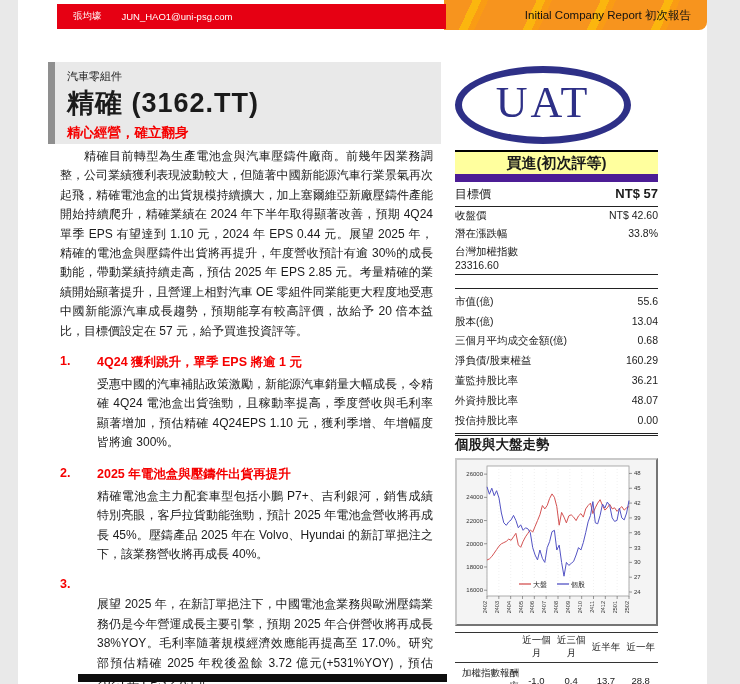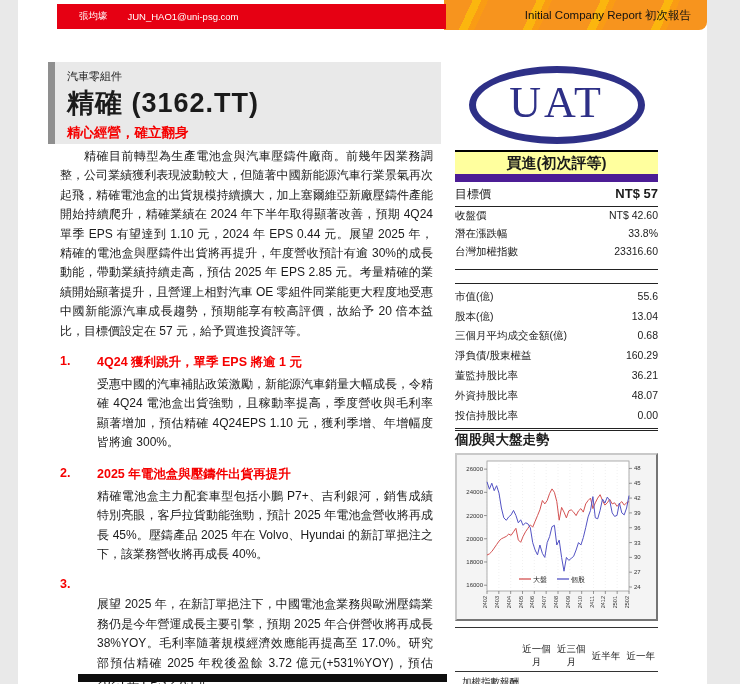--- a/index.html
+++ b/index.html
@@ -22,21 +22,21 @@
       #f7941e;
     border-radius:0 0 8px 0;
     display:flex;align-items:center;justify-content:flex-end;
     padding-right:16px;box-sizing:border-box;
     font-size:11.5px;color:#111;
   }
   .hdr-red{
     position:absolute;left:57px;top:4px;width:389px;height:25px;
     background:#e60013;color:#ffffff;
     display:flex;align-items:center;gap:20px;
-    padding-left:22px;box-sizing:border-box;
+    padding-left:16px;box-sizing:border-box;
     font-size:9.5px;
   }
 
   
   .title-block{
     position:absolute;left:48px;top:62px;width:393px;height:82px;
     background:#e9e9e9;border-left:7px solid #8f8f8f;
     box-sizing:border-box;padding:7px 0 0 12px;
   }
   .industry{font-size:11px;color:#222;}
@@ -54,53 +54,53 @@
   .sec-num{width:37px;flex:0 0 37px;}
   .sec-body{
     margin:4px 0 0 37px;font-size:12px;line-height:19.4px;text-align:justify;
   }
   .bottom-bar{
     position:absolute;left:78px;top:674px;width:369px;height:8px;background:#0e0e0e;
   }
 
   
   .right-col{position:absolute;left:455px;top:62px;width:203px;}
-  .logo-wrap{height:86px;display:flex;justify-content:center;align-items:center;}
+  .logo-wrap{height:86px;display:flex;align-items:center;}
   .logo-ellipse{
     width:162px;height:64px;border:7px solid #2e3087;border-radius:50%;
     display:flex;align-items:center;justify-content:center;
   }
   .logo-text{
     font-family:"Liberation Serif","DejaVu Serif",serif;
     font-size:44px;color:#2e3087;letter-spacing:3px;line-height:1;
     padding-bottom:4px;
   }
   .rating-box{
     margin-top:2px;height:22px;line-height:22px;text-align:center;
     background:#ffff9e;border-top:2px solid #000;border-bottom:8px solid #4c1d95;
     font-size:15px;font-weight:bold;
   }
   .row{display:flex;justify-content:space-between;align-items:baseline;}
   .target-row{padding:4px 0 3px 0;border-bottom:1px solid #222;}
   .target-label{font-size:12px;}
   .target-value{font-size:13px;font-weight:bold;}
   .tbl-row{font-size:10.5px;padding:2px 0;}
-  .price-table .tbl-row:last-child{border-bottom:1px solid #222;padding-bottom:10px;}
+  .price-table .tbl-row:last-child{border-bottom:1px solid #222;padding-bottom:3px;flex-direction:column;}
   .stats-table{margin-top:13px;border-top:1px solid #222;padding-top:3px;border-bottom:3px double #222;padding-bottom:3px;}
   .stats-table .tbl-row{padding:2.9px 0;gap:8px;}
   .chart-heading{margin-top:0;font-size:13.5px;font-weight:bold;}
   .chart-box{
     margin-top:4px;width:199px;height:164px;
     border:2px outset #c9c9c9;background:#f4f4f4;
   }
   svg text{font-family:"Liberation Sans","DejaVu Sans",sans-serif;}
 
   .returns-table{margin-top:6px;border-top:1px solid #333;font-size:9.5px;}
   .rt-grid{display:grid;grid-template-columns:64px 1fr 1fr 1fr 1fr;align-items:center;}
-  .rt-header{padding:15px 0 2px 0;border-bottom:1px solid #333;color:#222;}
+  .rt-header{padding:1px 0 2px 0;border-bottom:1px solid #333;color:#222;}
   .rt-row{padding:4px 0;}
   .rt-cell{text-align:center;}
   .rt-label{text-align:right;}
   .returns-table .rt-row:last-child{border-bottom:1px solid #333;}
 </style>
 </head>
 <body>
 
 <div class="canvas">
   <div class="page"></div>

